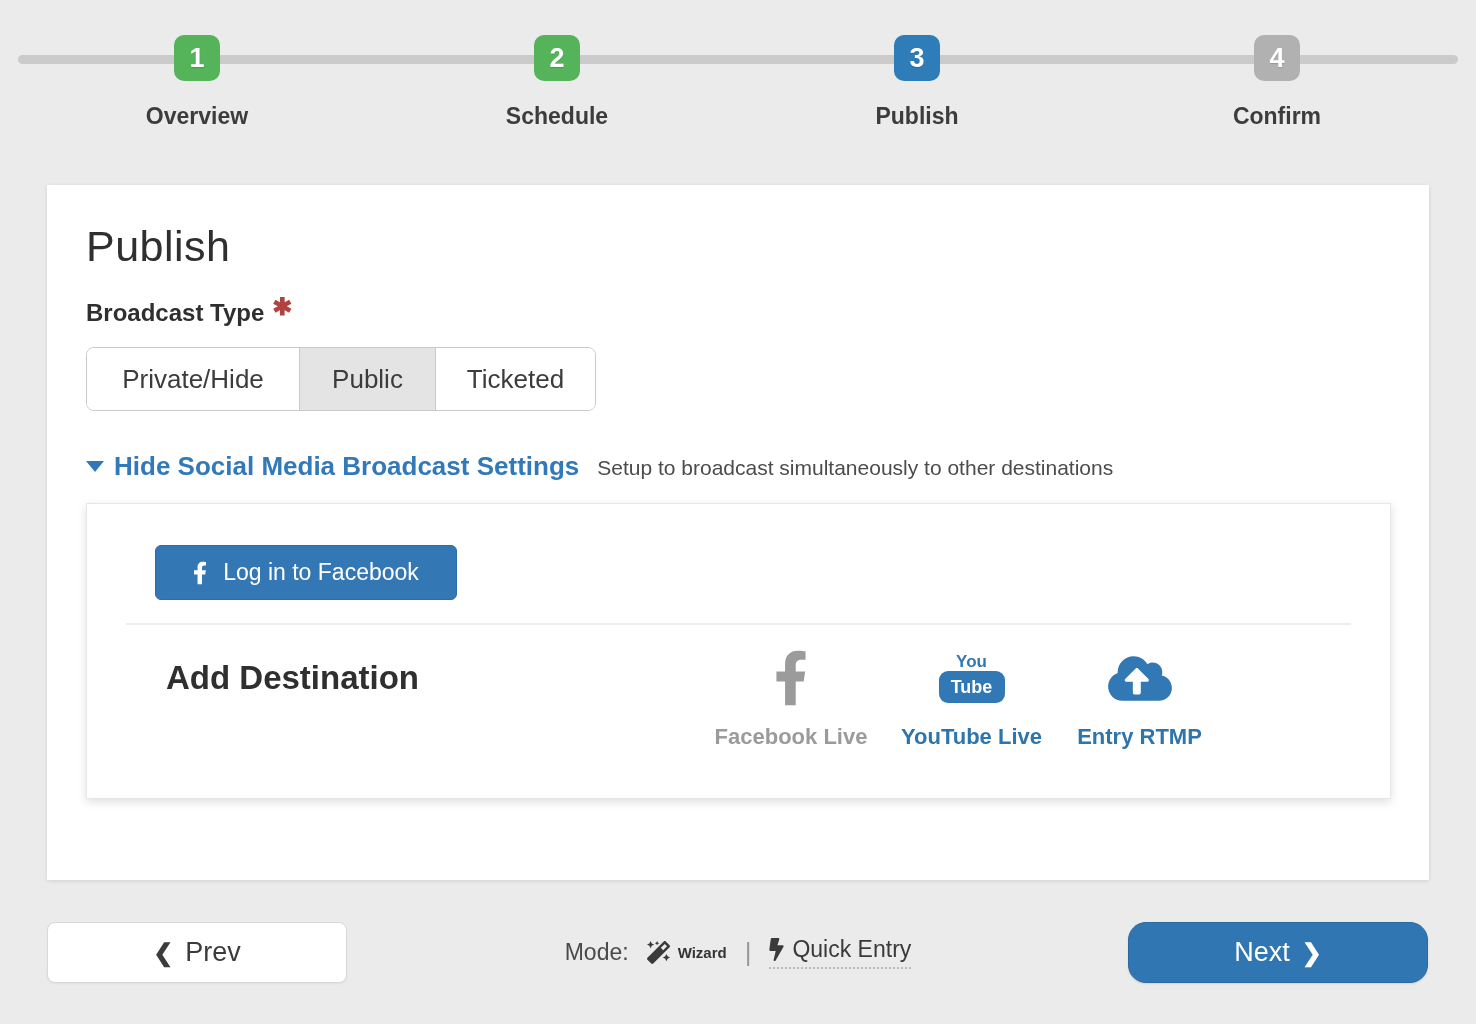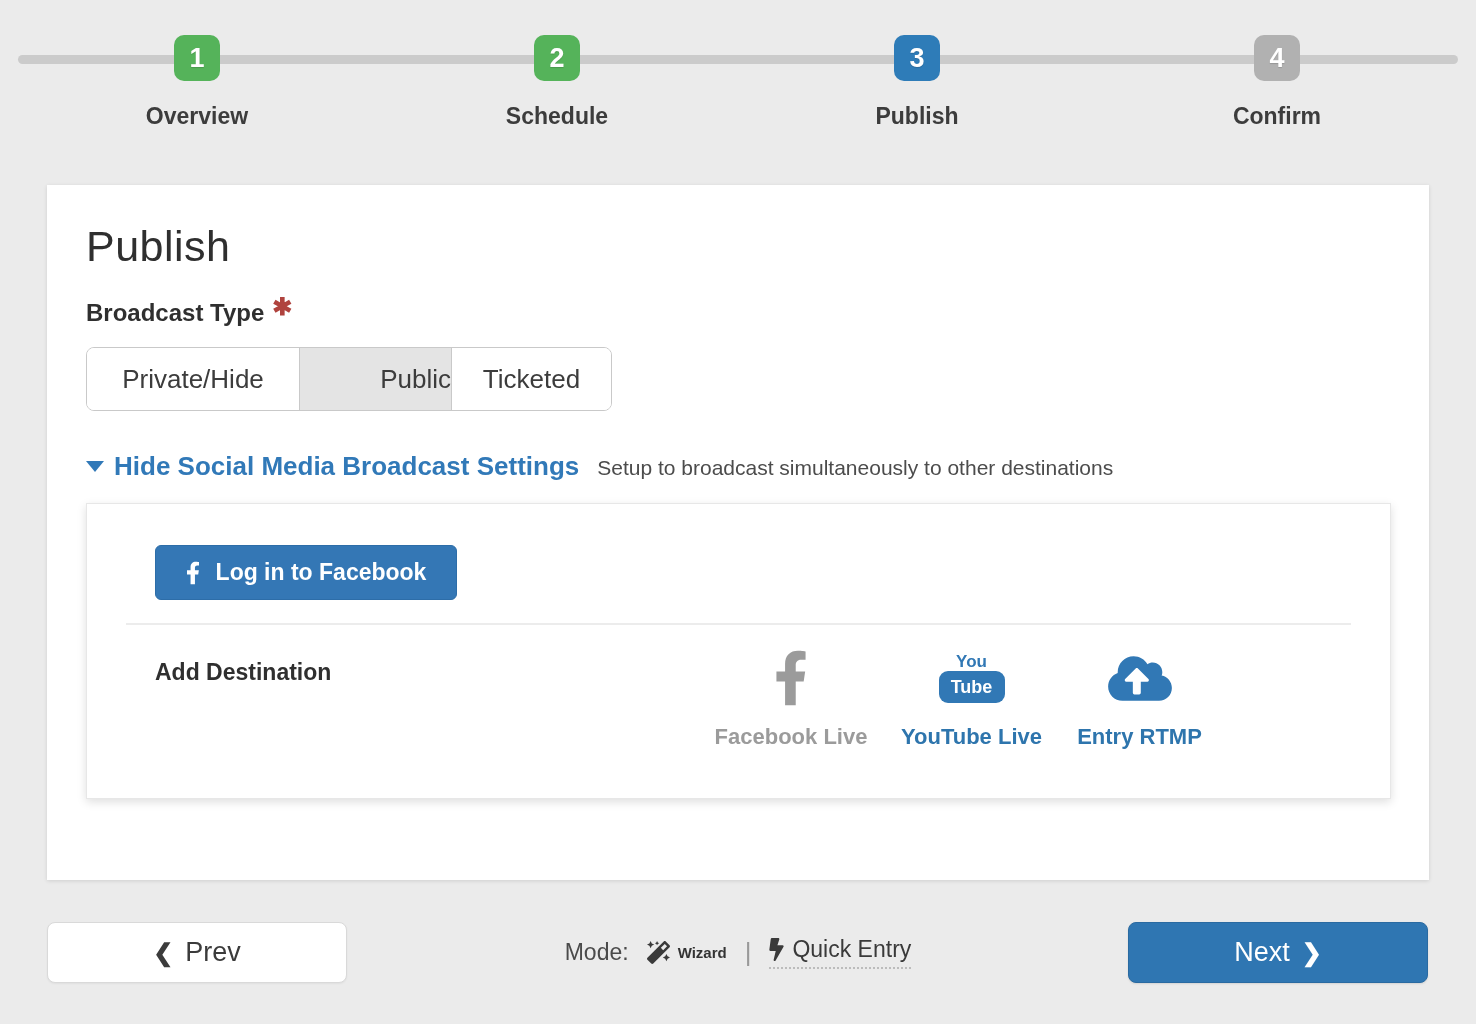--- a/index.html
+++ b/index.html
@@ -60,21 +60,21 @@
     border:1px solid #c9c9c9; border-radius:8px; overflow:hidden;
     background:#fff;
   }
   .segment {
     height:62px; background:#fff; border:none; cursor:pointer;
     font-family:"Liberation Sans", sans-serif;
     font-size:26px; color:#3c3c3c; line-height:62px; text-align:center;
   }
   .segment + .segment { border-left:1px solid #c9c9c9; }
   .segment.w1 { width:212px; }
-  .segment.w2 { width:152px;text-align:right; }
+  .segment.w2 { width:136px; }
   .segment.w3 { width:160px; }
   .segment.selected { background:#e4e4e4; }
 
   
   .toggle-row {
     position:absolute; top:266px; left:39px; width:1300px;
     display:flex; align-items:center;
   }
   .caret-down {
     width:0; height:0; border-left:9px solid transparent;
@@ -91,31 +91,31 @@
   
   .panel {
     position:absolute; top:318px; left:39px; width:1305px; height:296px;
     background:#fff; border:1px solid #e7e7e7;
     box-shadow:0 3px 9px rgba(0,0,0,0.13);
   }
   .fb-login-btn {
     position:absolute; top:41px; left:68px; width:302px; height:55px;
     background:#3477b5; border:1px solid #2d6da8; border-radius:6px;
     color:#fff; display:flex; align-items:center; justify-content:center;
-    cursor:pointer; font-family:"Liberation Sans", sans-serif;font-weight:bold;
+    cursor:pointer; font-family:"Liberation Sans", sans-serif;
   }
   .fb-login-btn .fb-f { width:14px; height:26px; margin-right:16px; }
   .fb-login-btn .label { font-size:23px; }
   .panel-divider {
     position:absolute; top:119px; left:39px; right:39px; height:0;
     border-top:2px solid #ececec;
   }
   .add-dest-label {
-    position:absolute; top:155px; left:68px;
-    font-size:23px; font-weight:bold; color:#2f2f2f;
+    position:absolute; top:155px; left:79px;
+    font-size:33px; font-weight:bold; color:#2f2f2f;
   }
   .destinations {
     position:absolute; top:140px; left:624px;
     display:flex; gap:28px; align-items:flex-end;
   }
   .dest {
     display:flex; flex-direction:column; align-items:center;
     justify-content:flex-end; cursor:pointer;
   }
   .dest .icon-area {
@@ -144,21 +144,21 @@
     position:absolute; left:47px; top:0; width:300px; height:61px;
     background:#fff; border:1px solid #d9d9d9; border-radius:8px;
     font-family:"Liberation Sans", sans-serif;
     font-size:27px; color:#3b3b3b; cursor:pointer;
     display:flex; align-items:center; justify-content:center;
     box-shadow:0 1px 2px rgba(0,0,0,0.05);
   }
   .prev-btn .chev { font-weight:bold; font-size:24px; margin-right:12px; }
   .next-btn {
     position:absolute; left:1128px; top:0; width:300px; height:61px;
-    background:#2f76b2; border:1px solid #2a6aa1; border-radius:8px;
+    background:#2f76b2; border:1px solid #2a6aa1; border-radius:18px;
     font-family:"Liberation Sans", sans-serif;
     font-size:27px; color:#fff; cursor:pointer;
     display:flex; align-items:center; justify-content:center;
     box-shadow:0 1px 2px rgba(0,0,0,0.1);
   }
   .next-btn .chev { font-weight:bold; font-size:24px; margin-left:12px; }
 
   .mode-group {
     position:absolute; left:0; right:0; top:0; height:61px;
     display:flex; align-items:center; justify-content:center;

